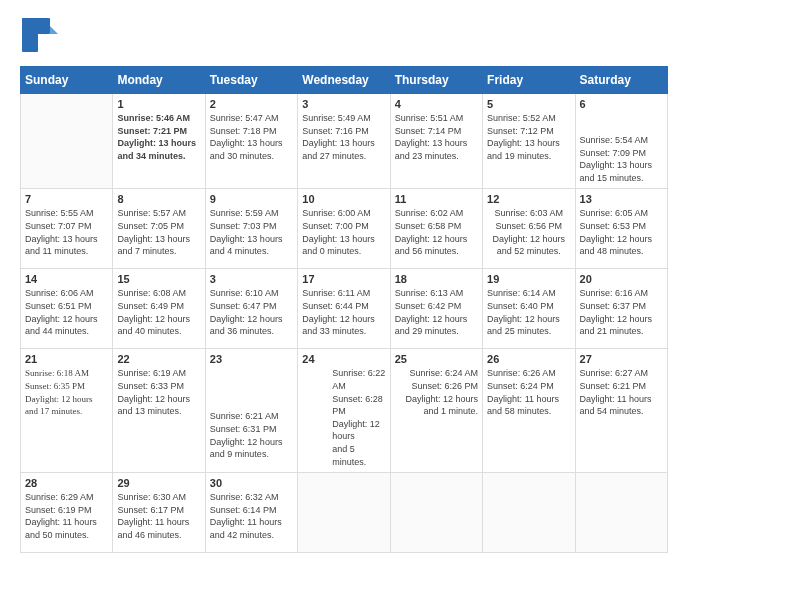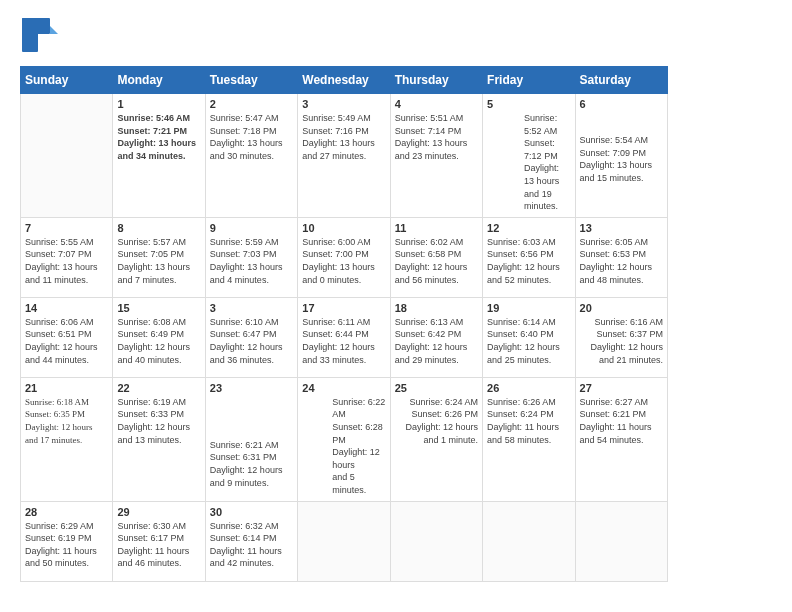--- a/index.html
+++ b/index.html
@@ -147,21 +147,21 @@
           </td>
           <td>
             <span class="day-number">4</span>
             <div class="day-info" style="white-space: pre-line;">Sunrise: 5:51 AM
 Sunset: 7:14 PM
 Daylight: 13 hours
 and 23 minutes.</div>
           </td>
           <td>
             <span class="day-number">5</span>
-            <div class="day-info" style="white-space: pre-line; margin-left: 37px;">Sunrise: 5:52 AM
+            <div class="day-info" style="white-space: pre-line;">Sunrise: 5:52 AM
 Sunset: 7:12 PM
 Daylight: 13 hours
 and 19 minutes.</div>
           </td>
           <td>
             <span class="day-number">6</span>
             <div class="day-info" style="white-space: pre-line; margin-top: 24px;">Sunrise: 5:54 AM
 Sunset: 7:09 PM
 Daylight: 13 hours
 and 15 minutes.</div>
@@ -198,21 +198,21 @@
           </td>
           <td>
             <span class="day-number">11</span>
             <div class="day-info" style="white-space: pre-line;">Sunrise: 6:02 AM
 Sunset: 6:58 PM
 Daylight: 12 hours
 and 56 minutes.</div>
           </td>
           <td>
             <span class="day-number">12</span>
-            <div class="day-info" style="white-space: pre-line;">Sunrise: 6:03 AM
+            <div class="day-info" style="white-space: pre-line; text-align: center;">Sunrise: 6:03 AM
 Sunset: 6:56 PM
 Daylight: 12 hours
 and 52 minutes.</div>
           </td>
           <td>
             <span class="day-number">13</span>
             <div class="day-info" style="white-space: pre-line;">Sunrise: 6:05 AM
 Sunset: 6:53 PM
 Daylight: 12 hours
 and 48 minutes.</div>
@@ -256,21 +256,21 @@
           </td>
           <td>
             <span class="day-number">19</span>
             <div class="day-info" style="white-space: pre-line;">Sunrise: 6:14 AM
 Sunset: 6:40 PM
 Daylight: 12 hours
 and 25 minutes.</div>
           </td>
           <td>
             <span class="day-number">20</span>
-            <div class="day-info" style="white-space: pre-line; text-align: right;">Sunrise: 6:16 AM
+            <div class="day-info" style="white-space: pre-line;">Sunrise: 6:16 AM
 Sunset: 6:37 PM
 Daylight: 12 hours
 and 21 minutes.</div>
           </td>
         </tr>
         <tr>
           <td>
             <span class="day-number">21</span>
             <div class="day-info" style="white-space: pre-line; font-family: Liberation Serif, serif;">Sunrise: 6:18 AM
 Sunset: 6:35 PM

